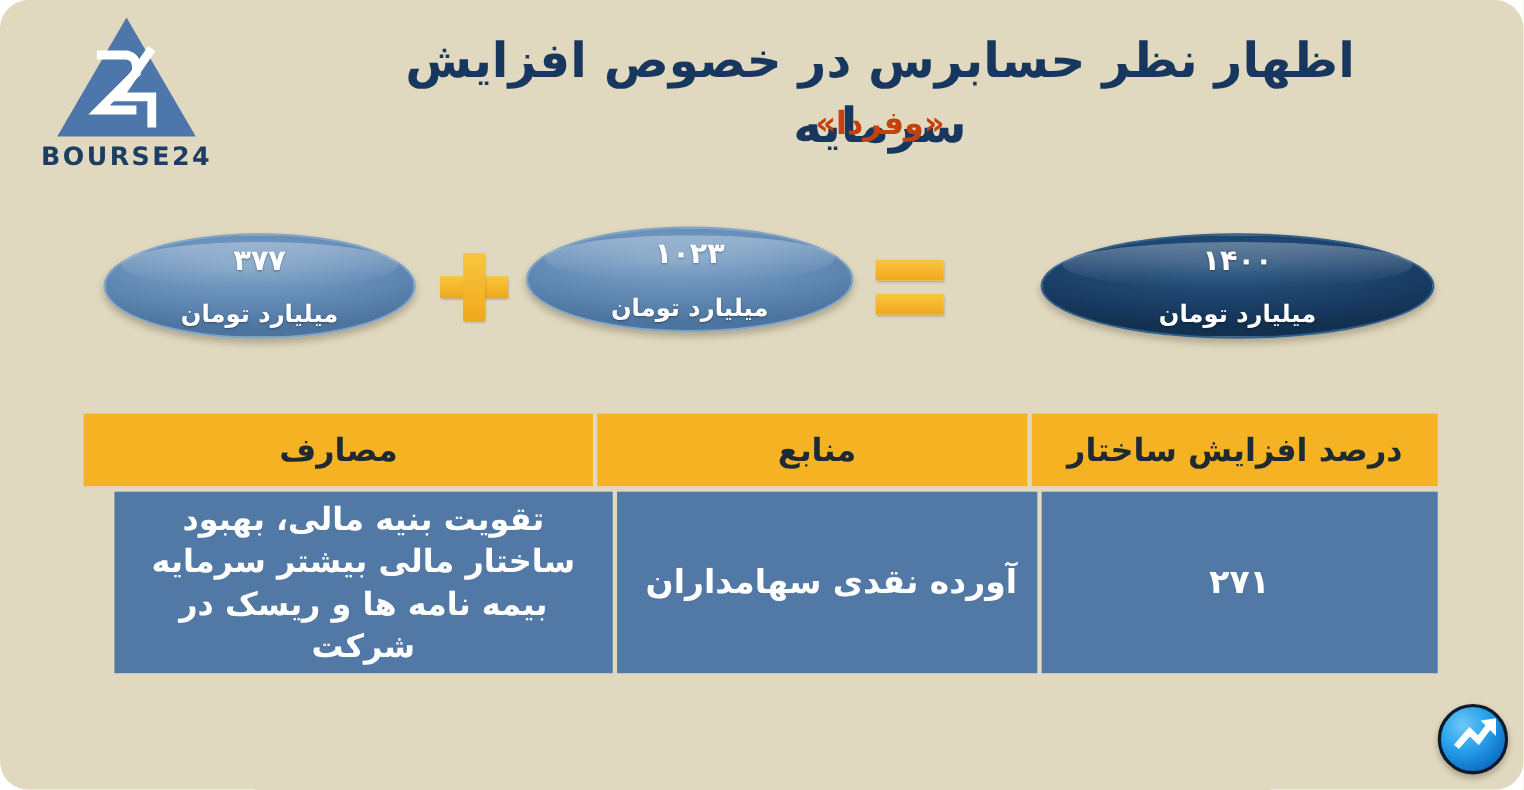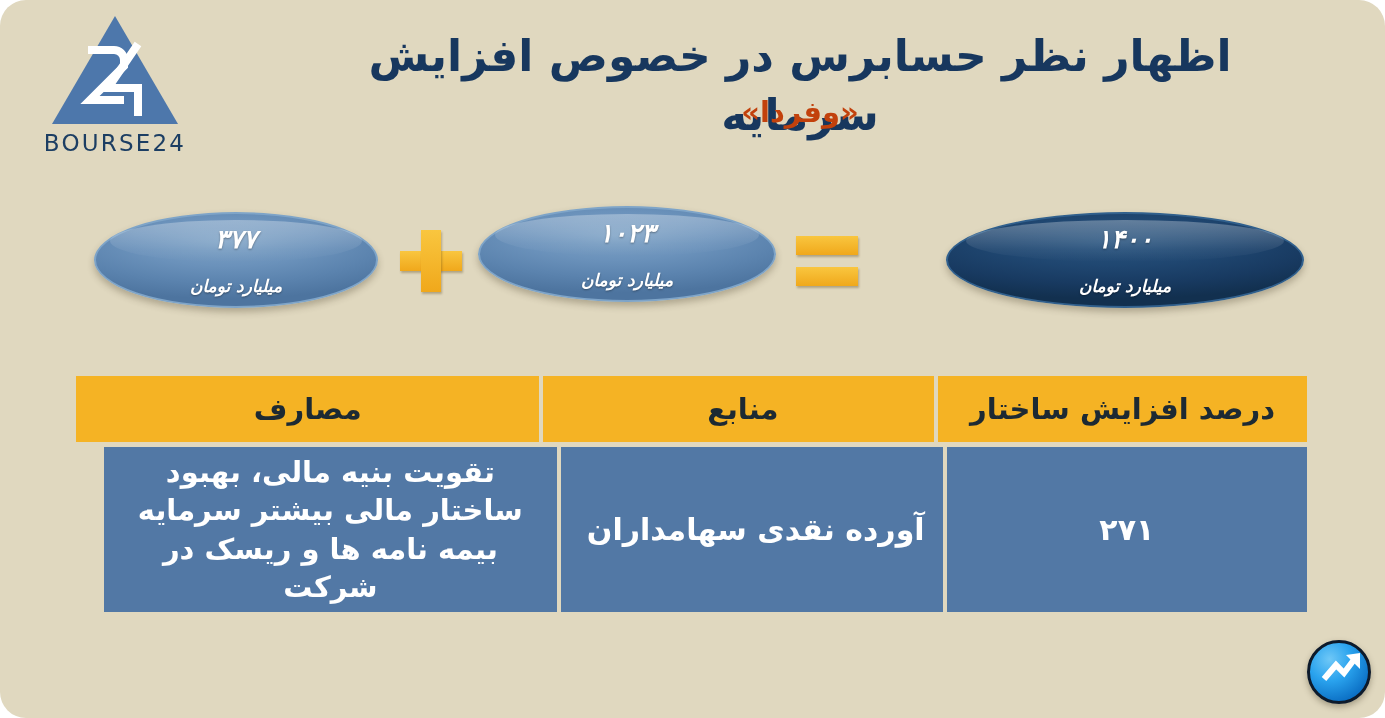--- a/index.html
+++ b/index.html
@@ -37,21 +37,21 @@
     height: 112px;
   }
   .logo-wordmark {
     position: absolute;
     left: 0;
     top: 116px;
     width: 166px;
     text-align: center;
     font-family: "DejaVu Sans", "Liberation Sans", sans-serif;
     font-size: 23px;
-    font-weight: 400;
+    font-weight: 700;
     letter-spacing: 2.2px;
     color: #1c3e63;
     direction: ltr;
     white-space: nowrap;
   }
 
   
   .title {
     position: absolute;
     left: 330px;
@@ -115,30 +115,29 @@
   }
   .pill .pill-inner {
     position: relative;
     width: 100%;
     height: 100%;
     display: flex;
     flex-direction: column;
     align-items: center;
     justify-content: center;
     gap: 22px;
-    font-style: italic;
   }
   .pill-num {
     font-size: 26px;
     font-weight: bold;
     letter-spacing: 1px;
     text-shadow: 0 1px 2px rgba(0,0,0,0.35);
   }
   .pill-unit {
-    font-size: 17px;
+    font-size: 22px;
     font-weight: bold;
     text-shadow: 0 1px 2px rgba(0,0,0,0.35);
   }
 
   .op {
     position: absolute;
     color: #f5b324;
   }
   .op-plus-v, .op-plus-h {
     position: absolute;

